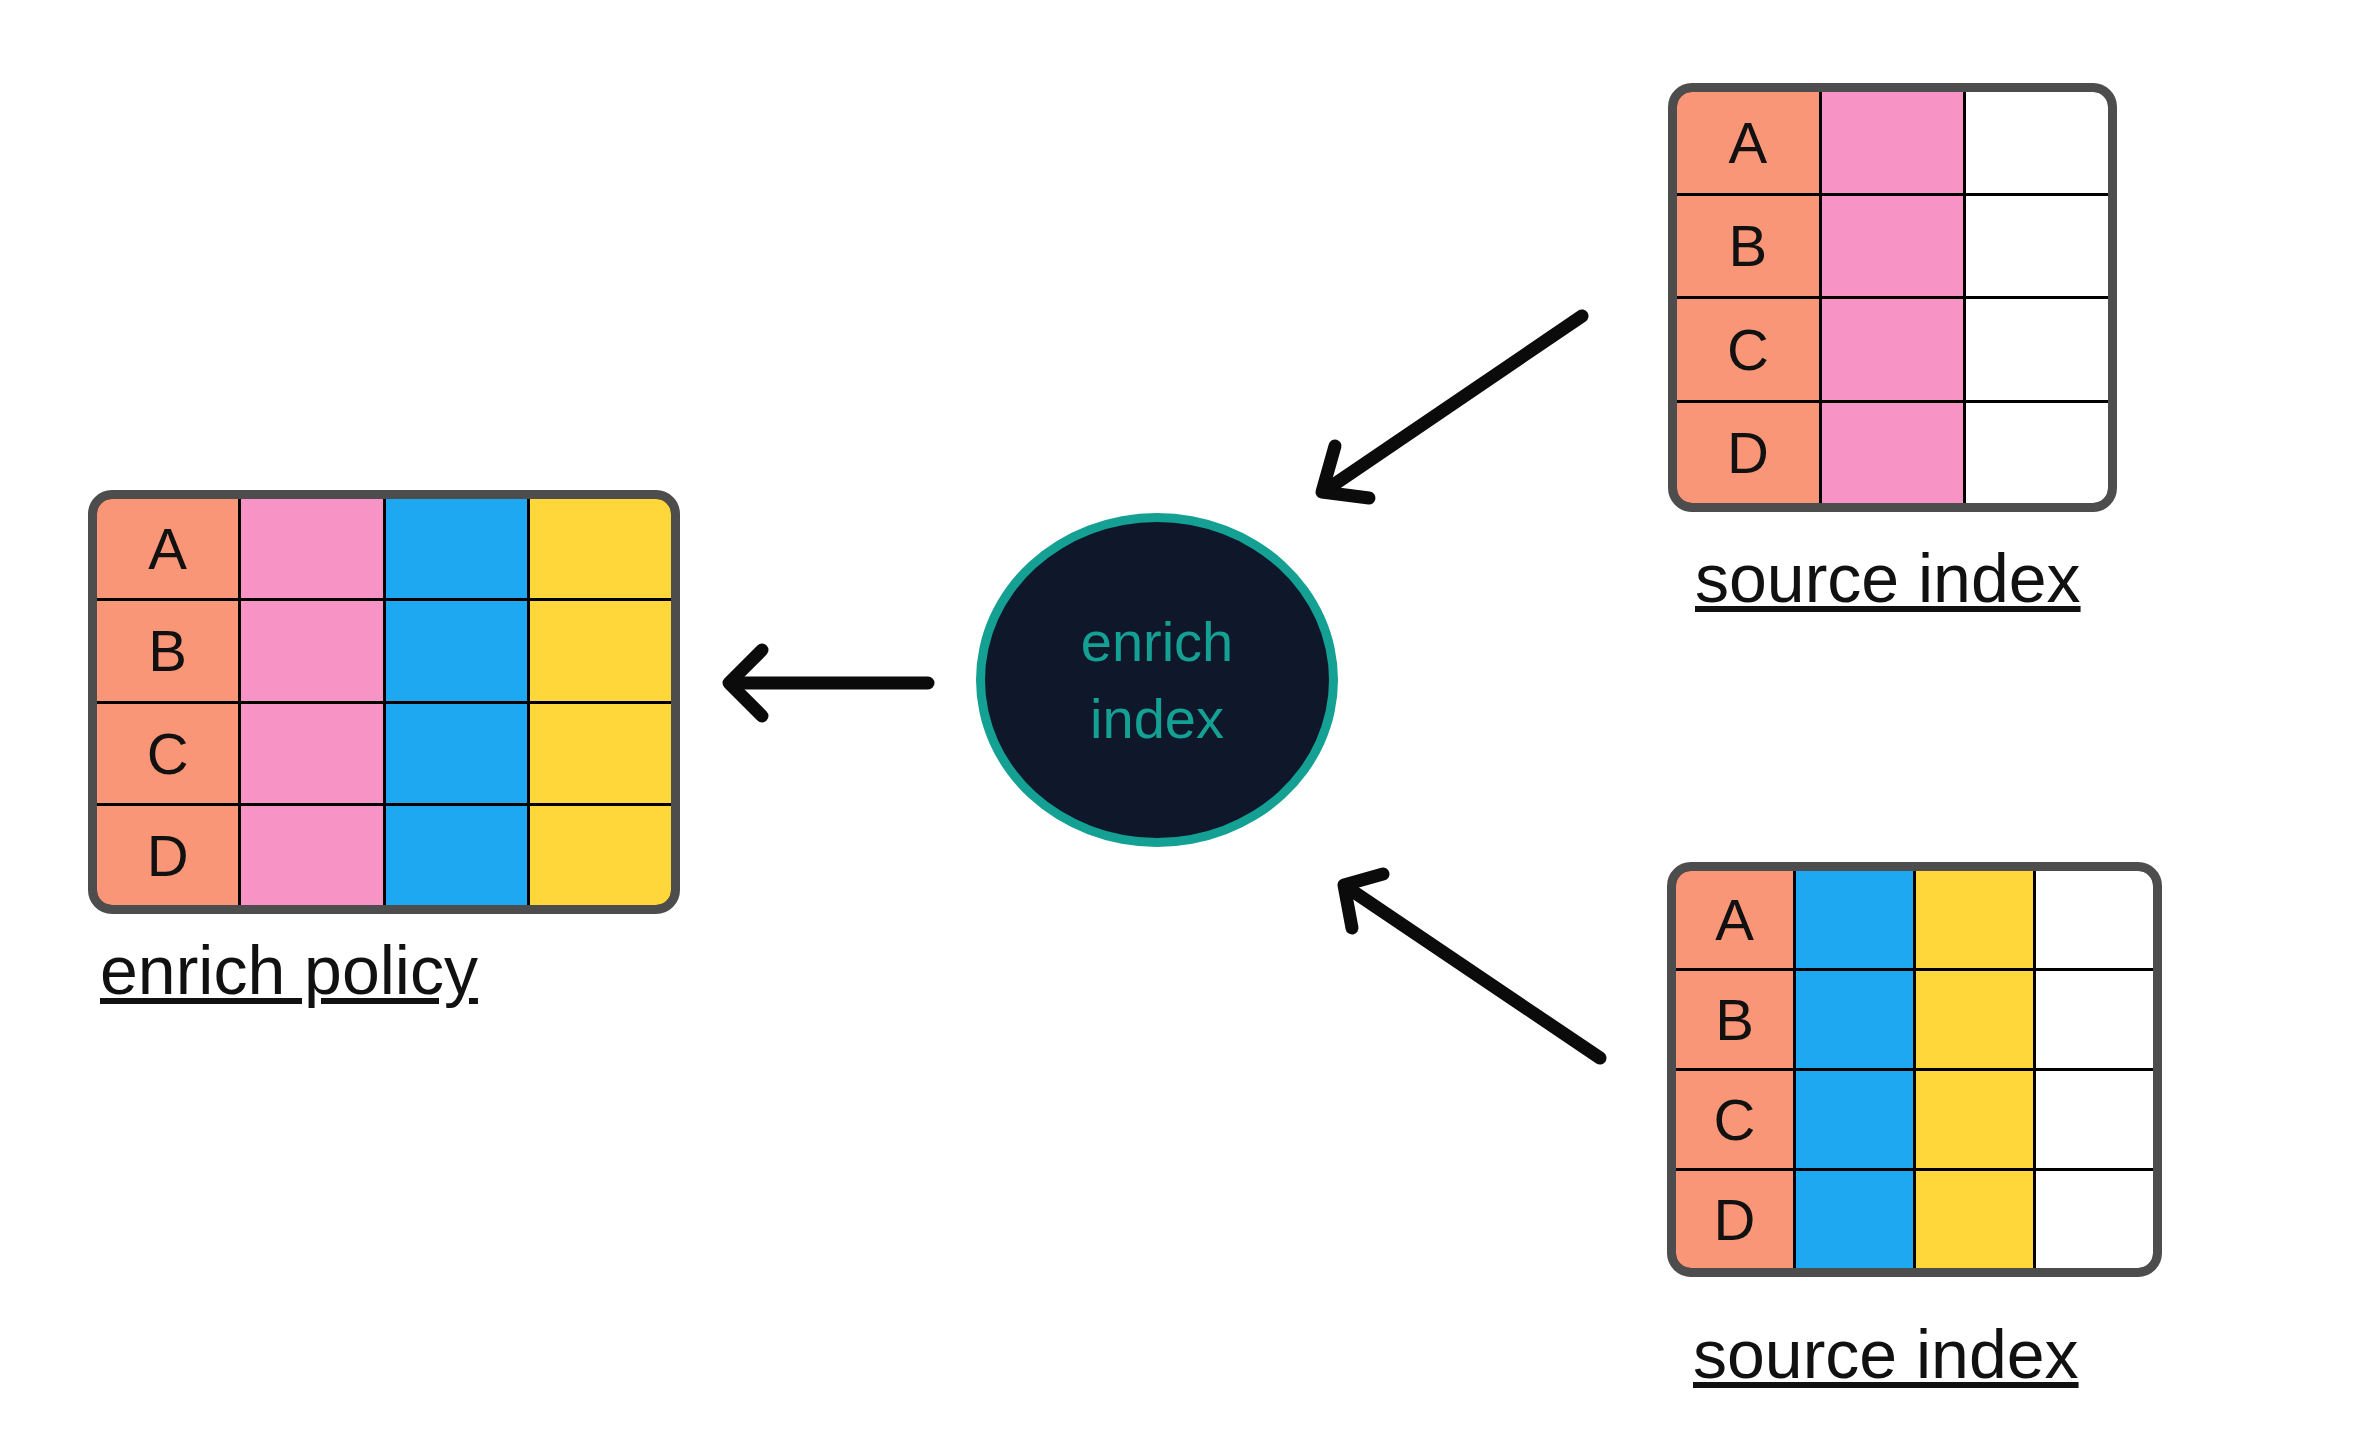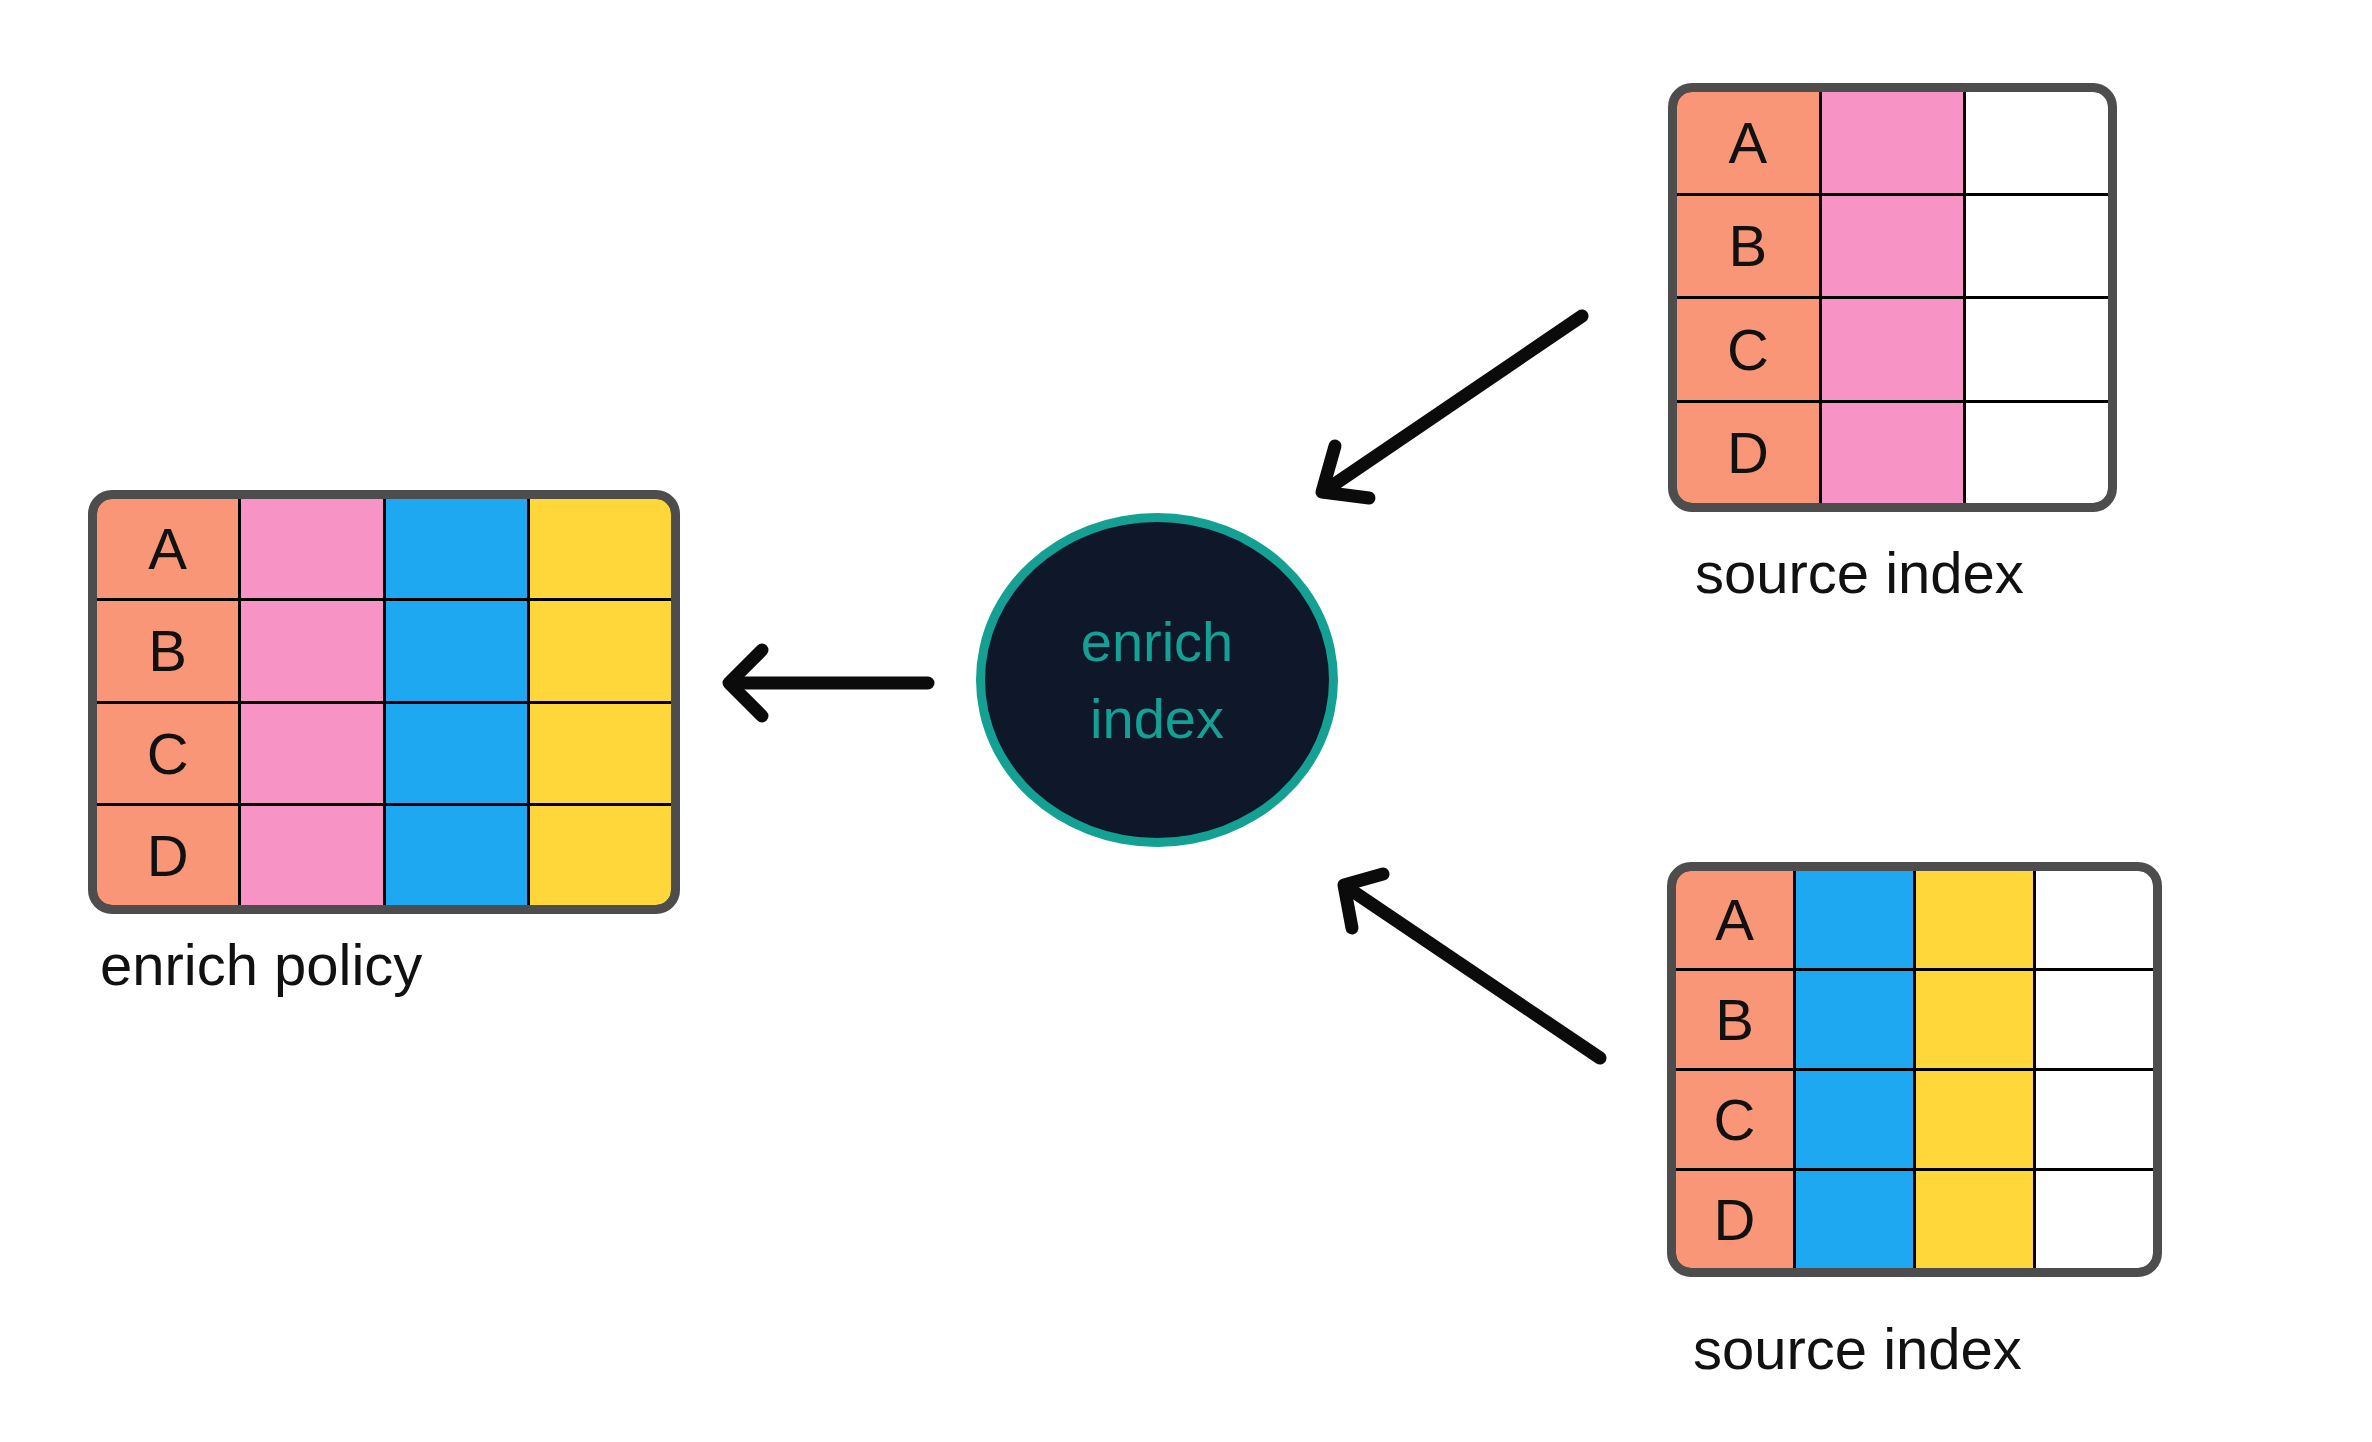--- a/index.html
+++ b/index.html
@@ -34,24 +34,25 @@
   .cell {
     display: flex;
     align-items: center;
     justify-content: center;
     font-size: 58px;
     color: var(--text, #111111);
   }
 
   .tbl-label {
     position: absolute;
-    font-size: 58px;
+    font-size: 68px;
     line-height: 1.2;
     color: var(--text, #111111);
     white-space: nowrap;
+    text-decoration: underline;
   }
 
   
   .policy-circle {
     position: absolute;
     left: 976px;
     top: 513px;
     width: 362px;
     height: 334px;
     background: #0f172a;

